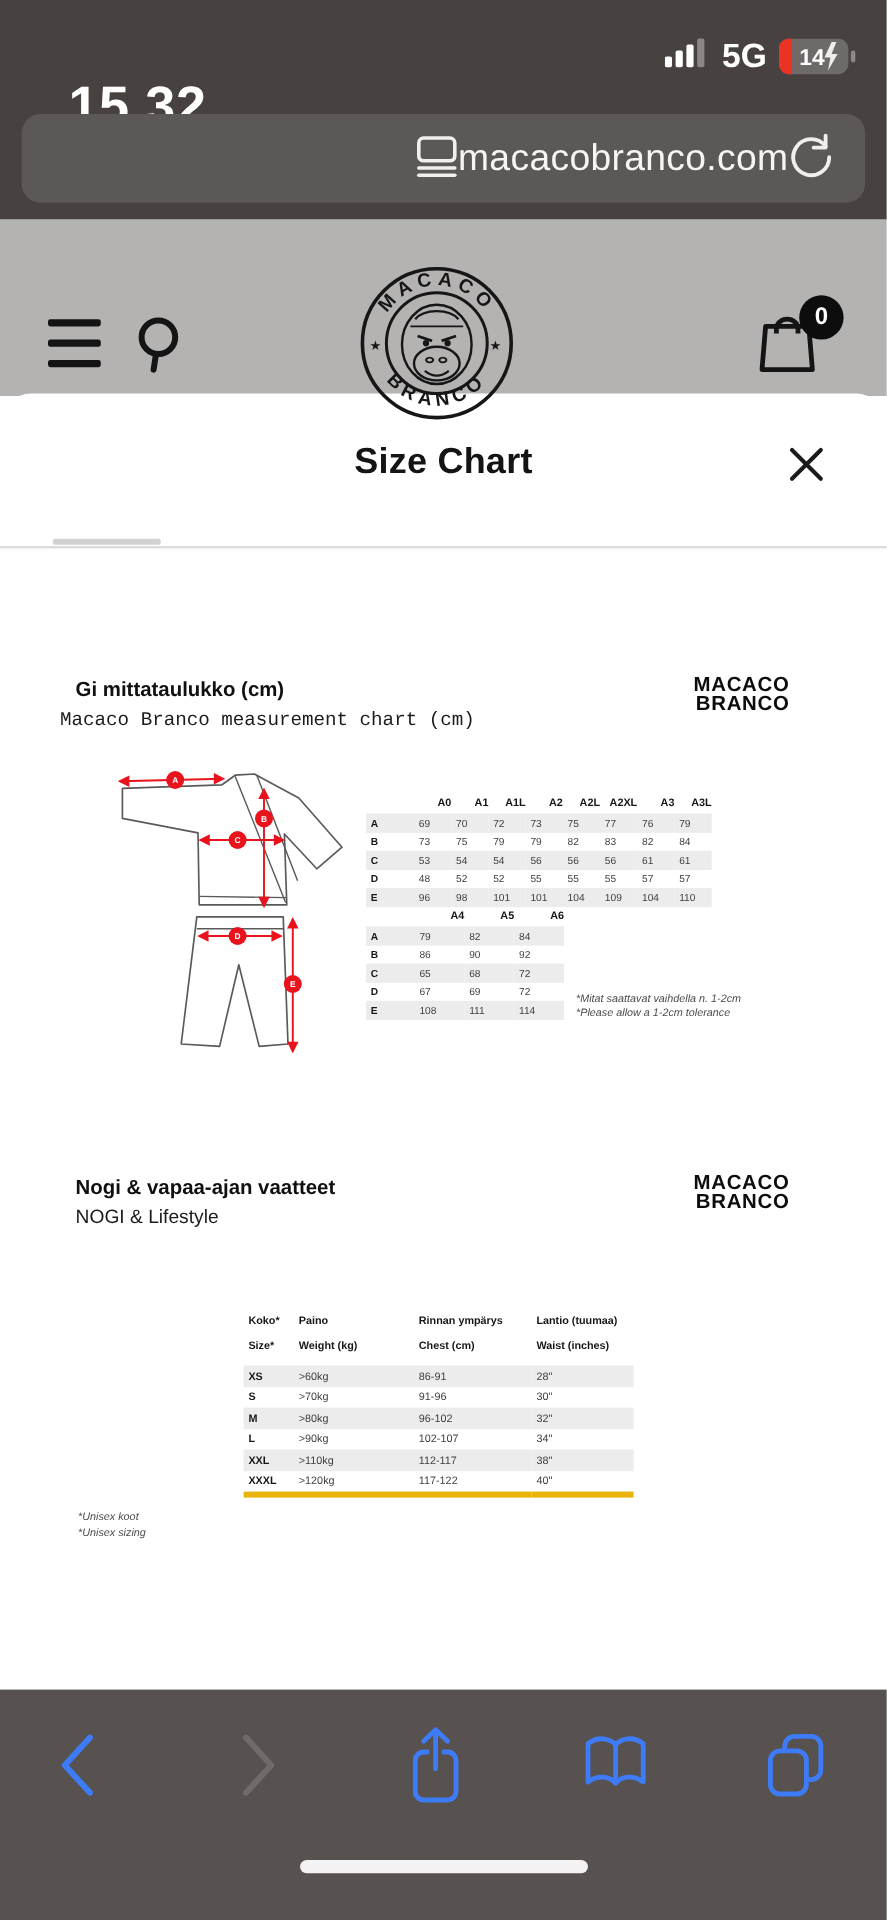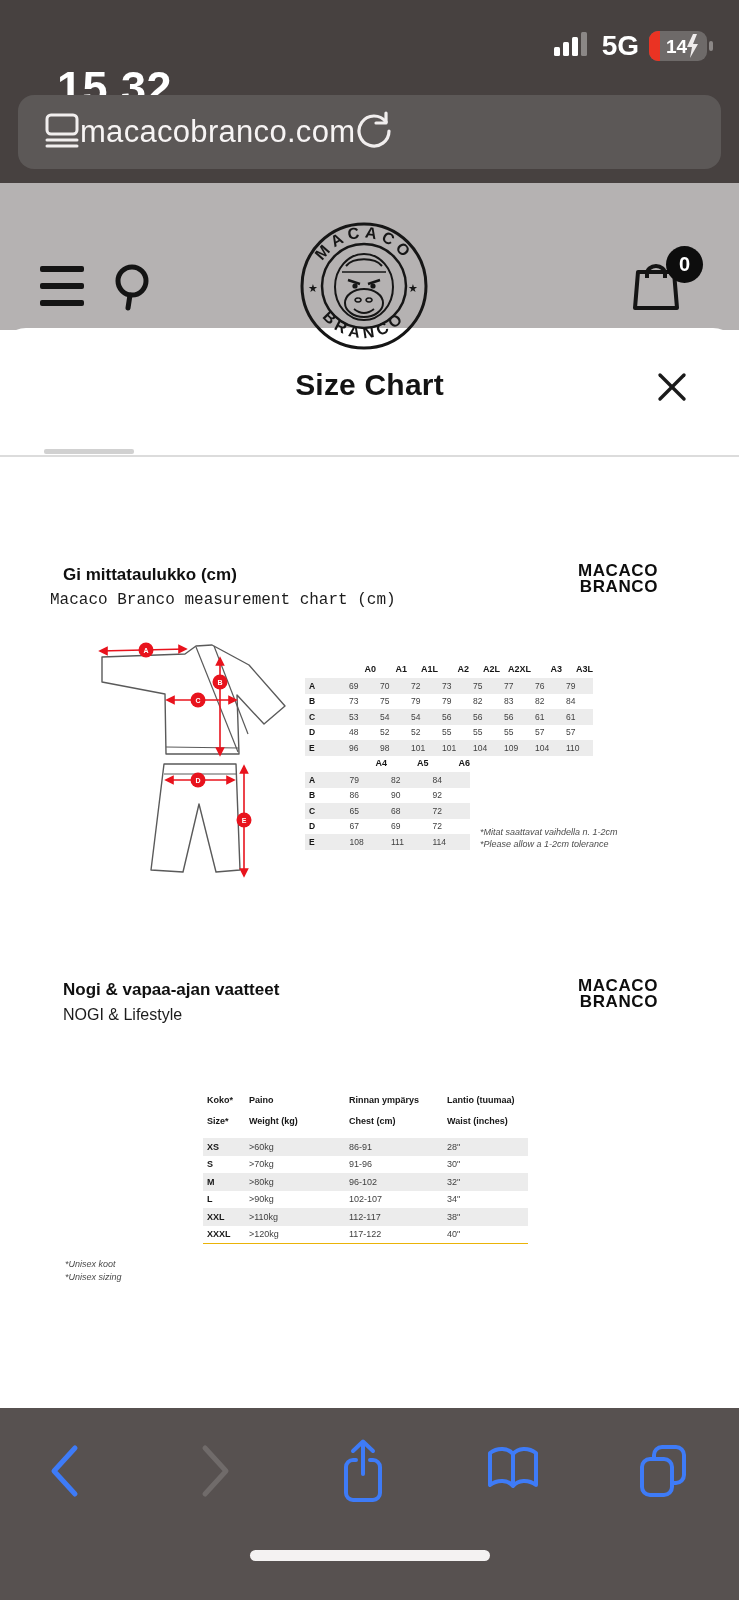--- a/index.html
+++ b/index.html
@@ -6,21 +6,21 @@
   body{width:739px;height:1600px;position:relative;background:#fff;
        font-family:"Liberation Sans",sans-serif;overflow:hidden;}
   .abs{position:absolute;}
 
   
   .top-dark{left:0;top:0;width:739px;height:183px;background:#474140;}
   .time{left:57px;top:26px;color:#fff;font-size:45px;font-weight:700;letter-spacing:.5px;margin-top:36px;}
   .status-right{right:26px;top:30px;display:flex;align-items:center;gap:10px;}
   .net-label{color:#fff;font-size:28px;font-weight:600;}
   .url-pill{left:18px;top:95px;width:703px;height:74px;background:#5c5857;border-radius:16px;
-            display:flex;align-items:center;justify-content:flex-start;padding:0 26px;box-sizing:border-box;}
+            display:flex;align-items:center;justify-content:flex-end;padding:0 26px;box-sizing:border-box;}
   .url-text{color:#f7f4f4;font-size:31px;font-weight:400;letter-spacing:.3px;}
 
   
   .site-header{left:0;top:183px;width:739px;height:147px;background:#b5b2b2;}
   .burger{left:40px;top:266px;width:44px;height:40px;display:flex;flex-direction:column;justify-content:space-between;cursor:pointer;}
   .burger span{display:block;height:6px;background:#141414;border-radius:2px;}
   .logo-wrap{left:298px;top:220px;width:132px;height:132px;z-index:40;}
   .cart-wrap{right:42px;top:258px;width:66px;height:58px;z-index:5;}
   .cart-badge{position:absolute;right:-6px;top:-12px;width:37px;height:37px;background:#0d0d0d;border-radius:50%;
               color:#fff;font-size:20px;font-weight:700;display:flex;align-items:center;justify-content:center;}
@@ -44,21 +44,21 @@
   .gi-table thead th{height:16px;vertical-align:bottom;padding-bottom:4px;}
   .gi-table tbody th,.gi-table tbody td{height:13.5px;padding-left:4px;text-align:left;font-size:8.5px;}
   .gi-table tbody tr:nth-child(odd){background:#ececec;}
   .gi-note{font-size:9px;font-style:italic;color:#4c4c4c;line-height:12px;}
 
   .nogi-table{font-size:9px;color:#3f3f3f;width:325px;}
   .nogi-table thead th{font-weight:700;color:#161616;text-align:left;padding:0 0 6px 4px;line-height:21px;vertical-align:bottom;}
   .nogi-table tbody th{font-weight:700;color:#161616;text-align:left;padding-left:4px;}
   .nogi-table tbody th,.nogi-table tbody td{height:15.5px;font-size:9px;padding-left:4px;}
   .nogi-table tbody tr:nth-child(odd){background:#ececec;}
-  .nogi-table tbody{border-bottom:1px solid #eab308;}
+  .nogi-table tbody{border-bottom:5px solid #eab308;}
   .footnote{font-size:9px;font-style:italic;color:#4c4c4c;line-height:13px;}
 
   
   .toolbar{left:0;top:1408px;width:739px;height:192px;background:#575150;z-index:30;}
   .tb-btn{position:absolute;top:28px;width:70px;height:70px;display:flex;align-items:center;justify-content:center;cursor:pointer;}
   .home-indicator{left:250px;top:142px;width:240px;height:11px;border-radius:6px;background:#f4f2f2;}
 </style>
 </head>
 <body>
 

